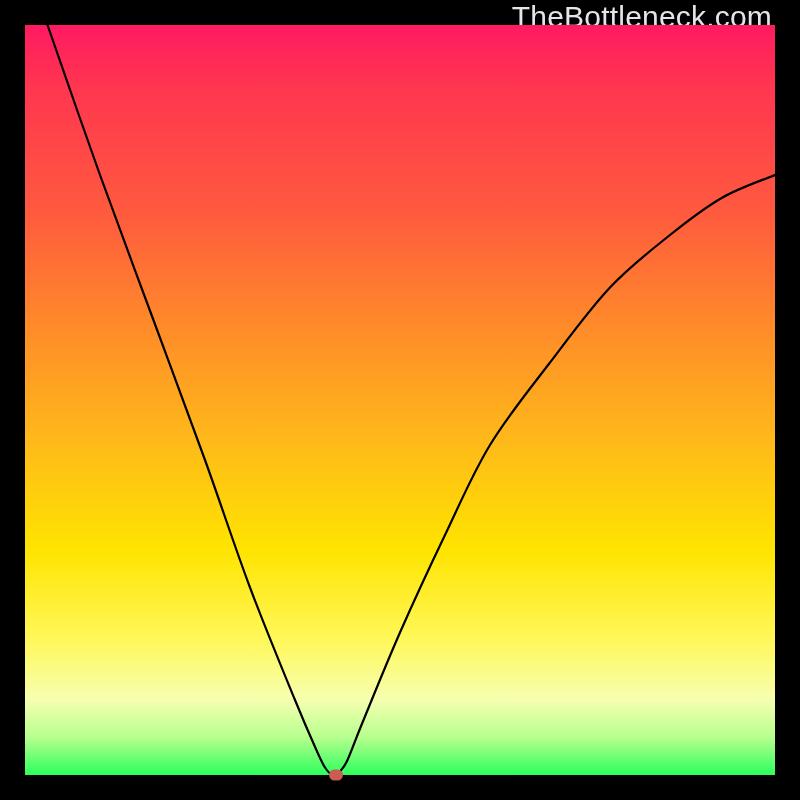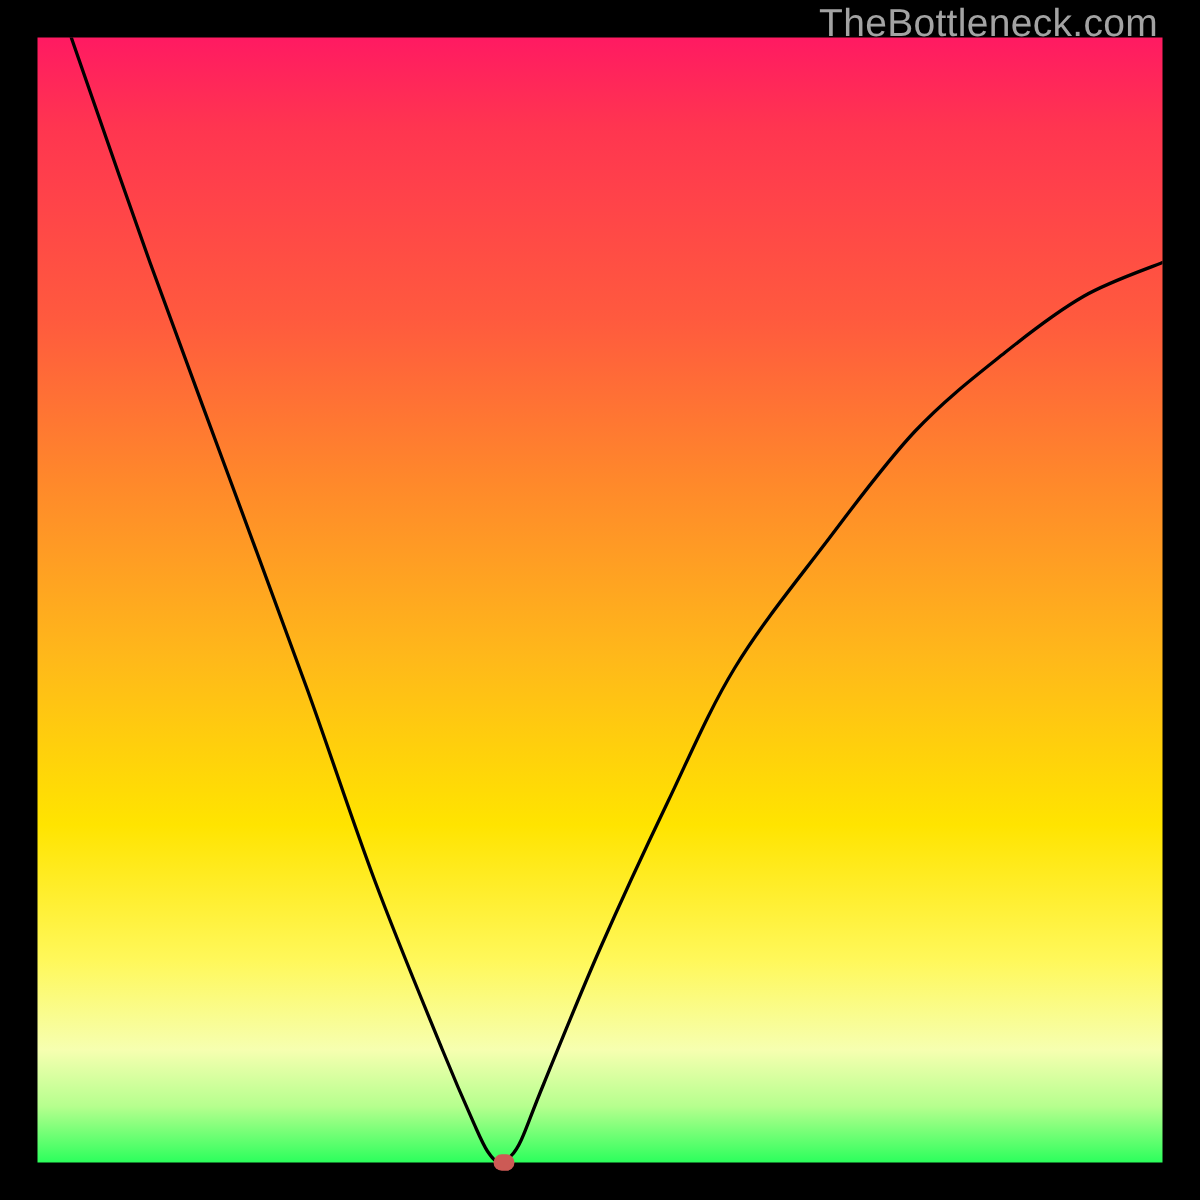--- a/index.html
+++ b/index.html
@@ -35,22 +35,22 @@
       #fff85a 82%,
       #f6ffb0 90%,
       #b6ff8e 95%,
       #2cff5c 100%
     );
   }
   .watermark {
     position: absolute;
     top: 0;
     right: 28px;
-    color: #a3a3a3;
-    font-size: 26px;
+    color: #e5e5e5;
+    font-size: 30px;
     letter-spacing: 0.2px;
     font-weight: 400;
     user-select: none;
   }
   svg.curve {
     position: absolute;
     left: 0;
     top: 0;
     width: 750px;
     height: 750px;

